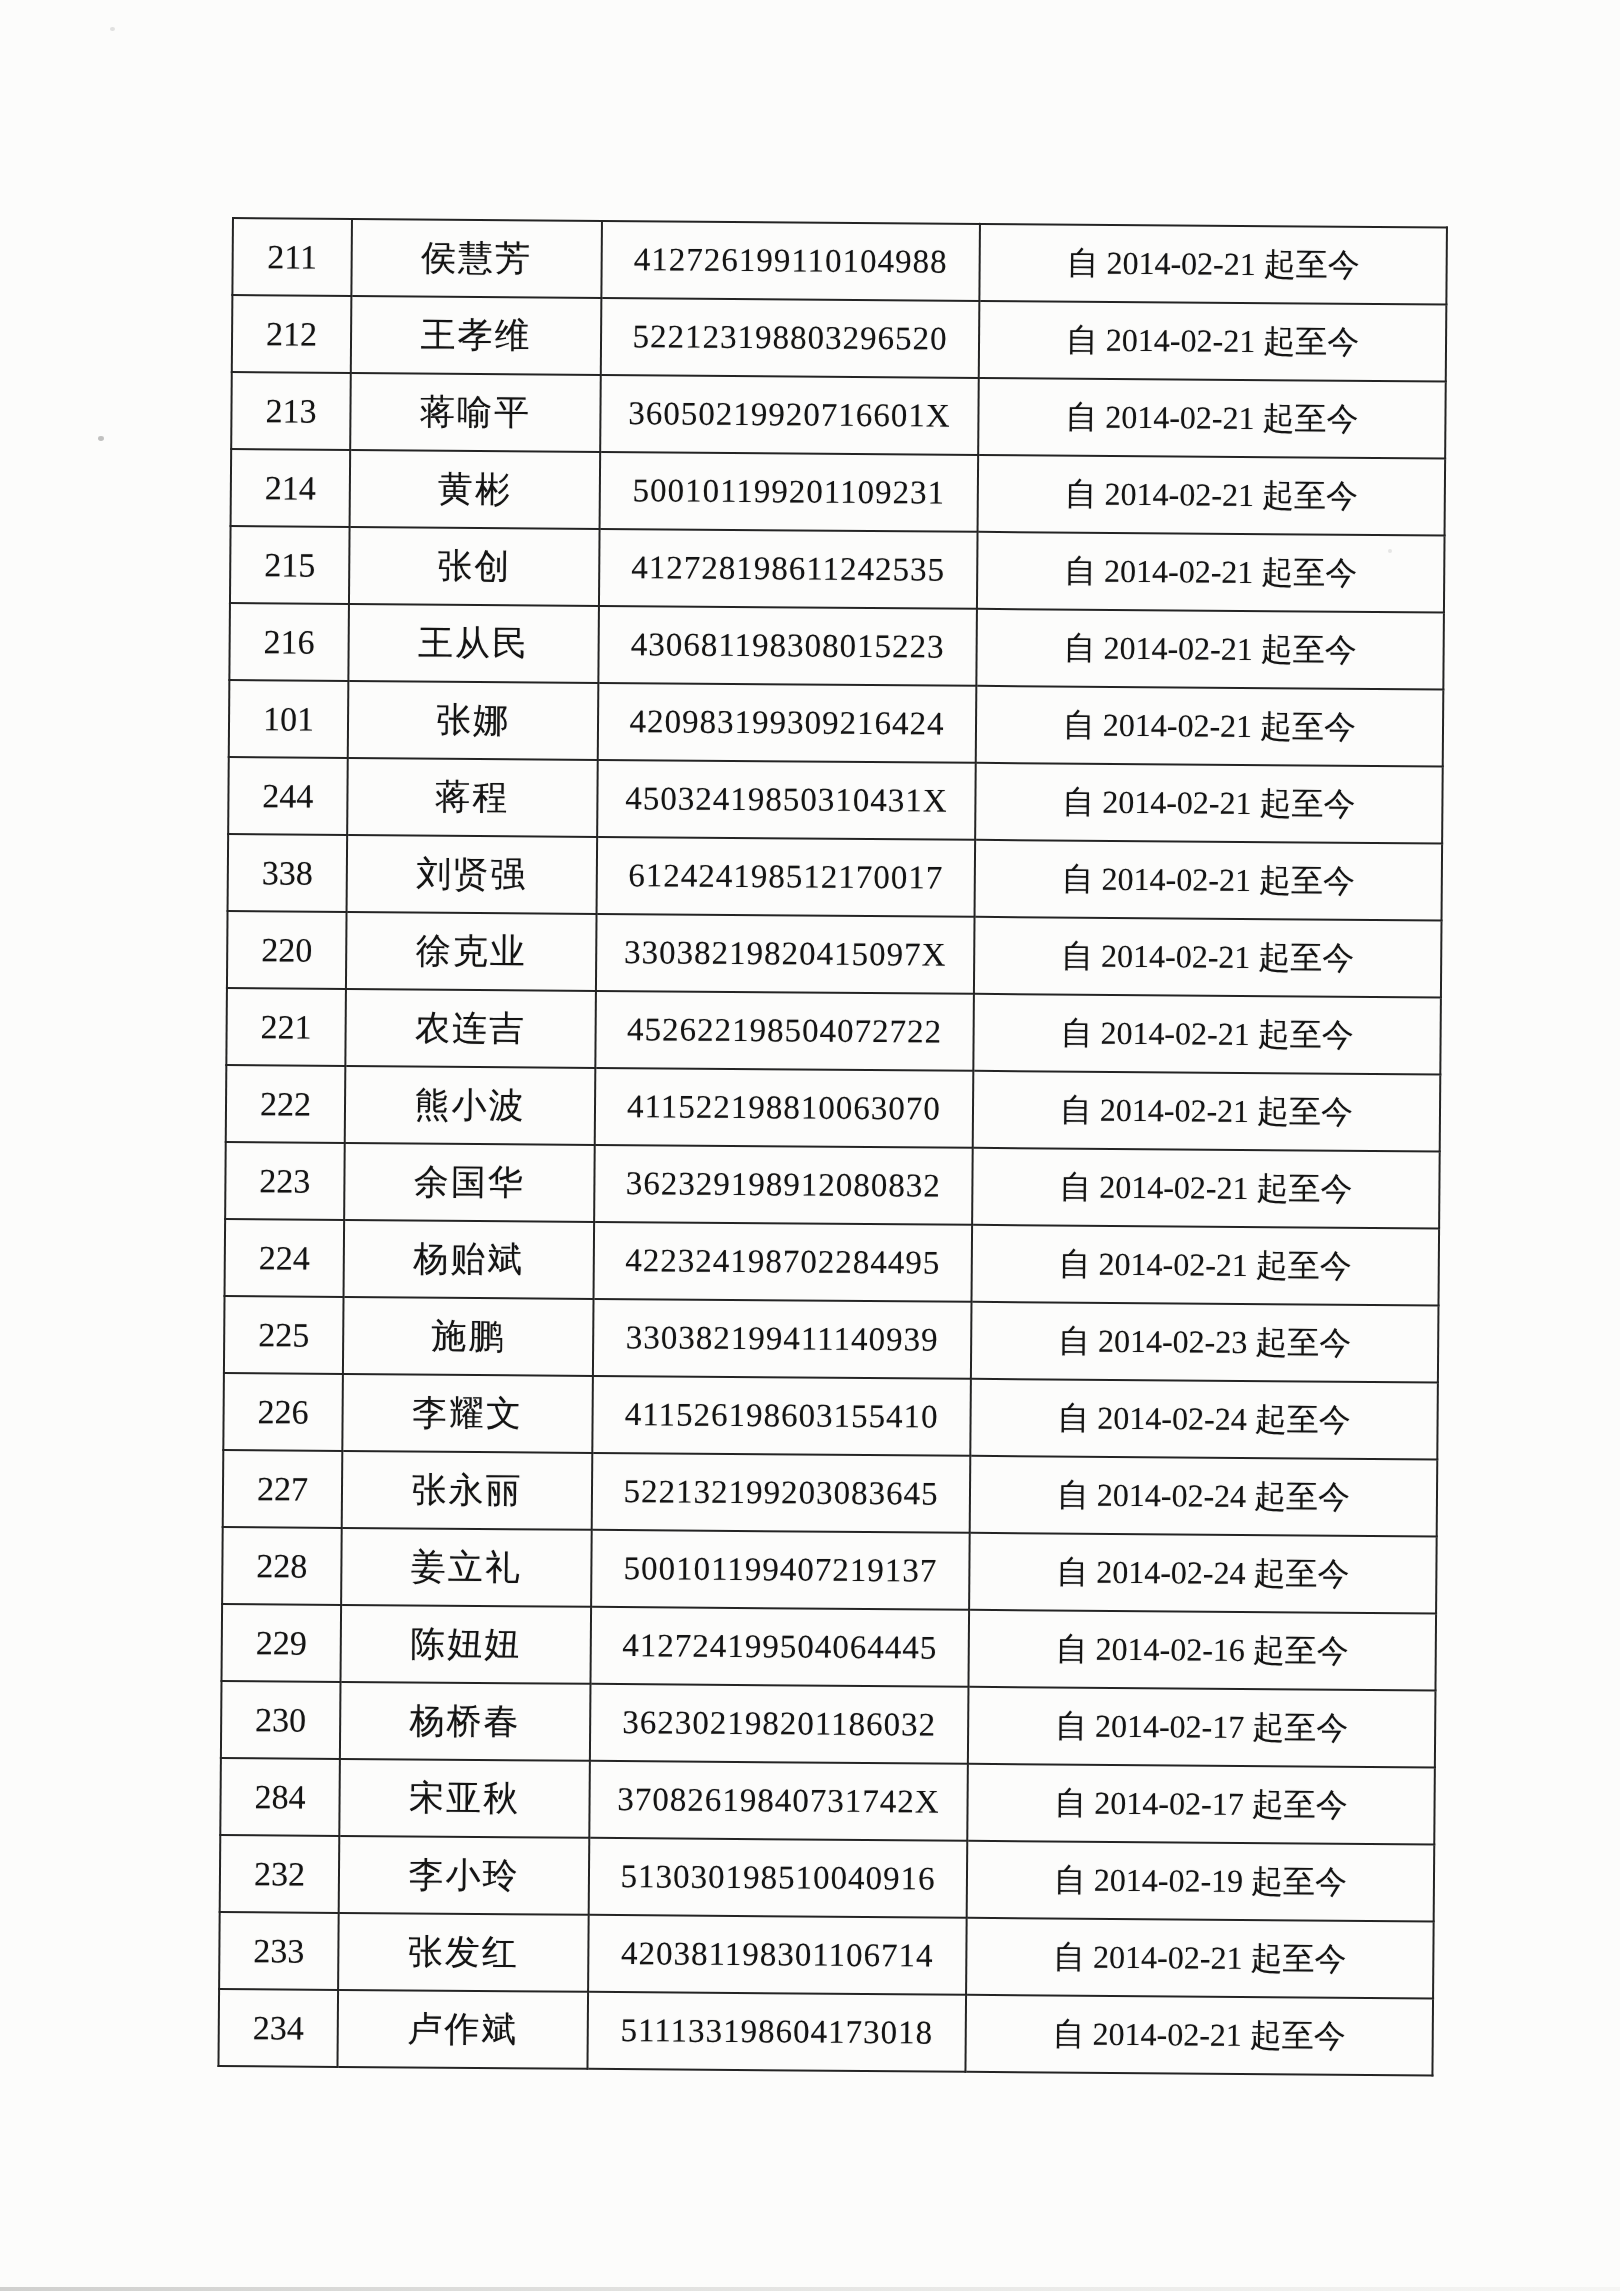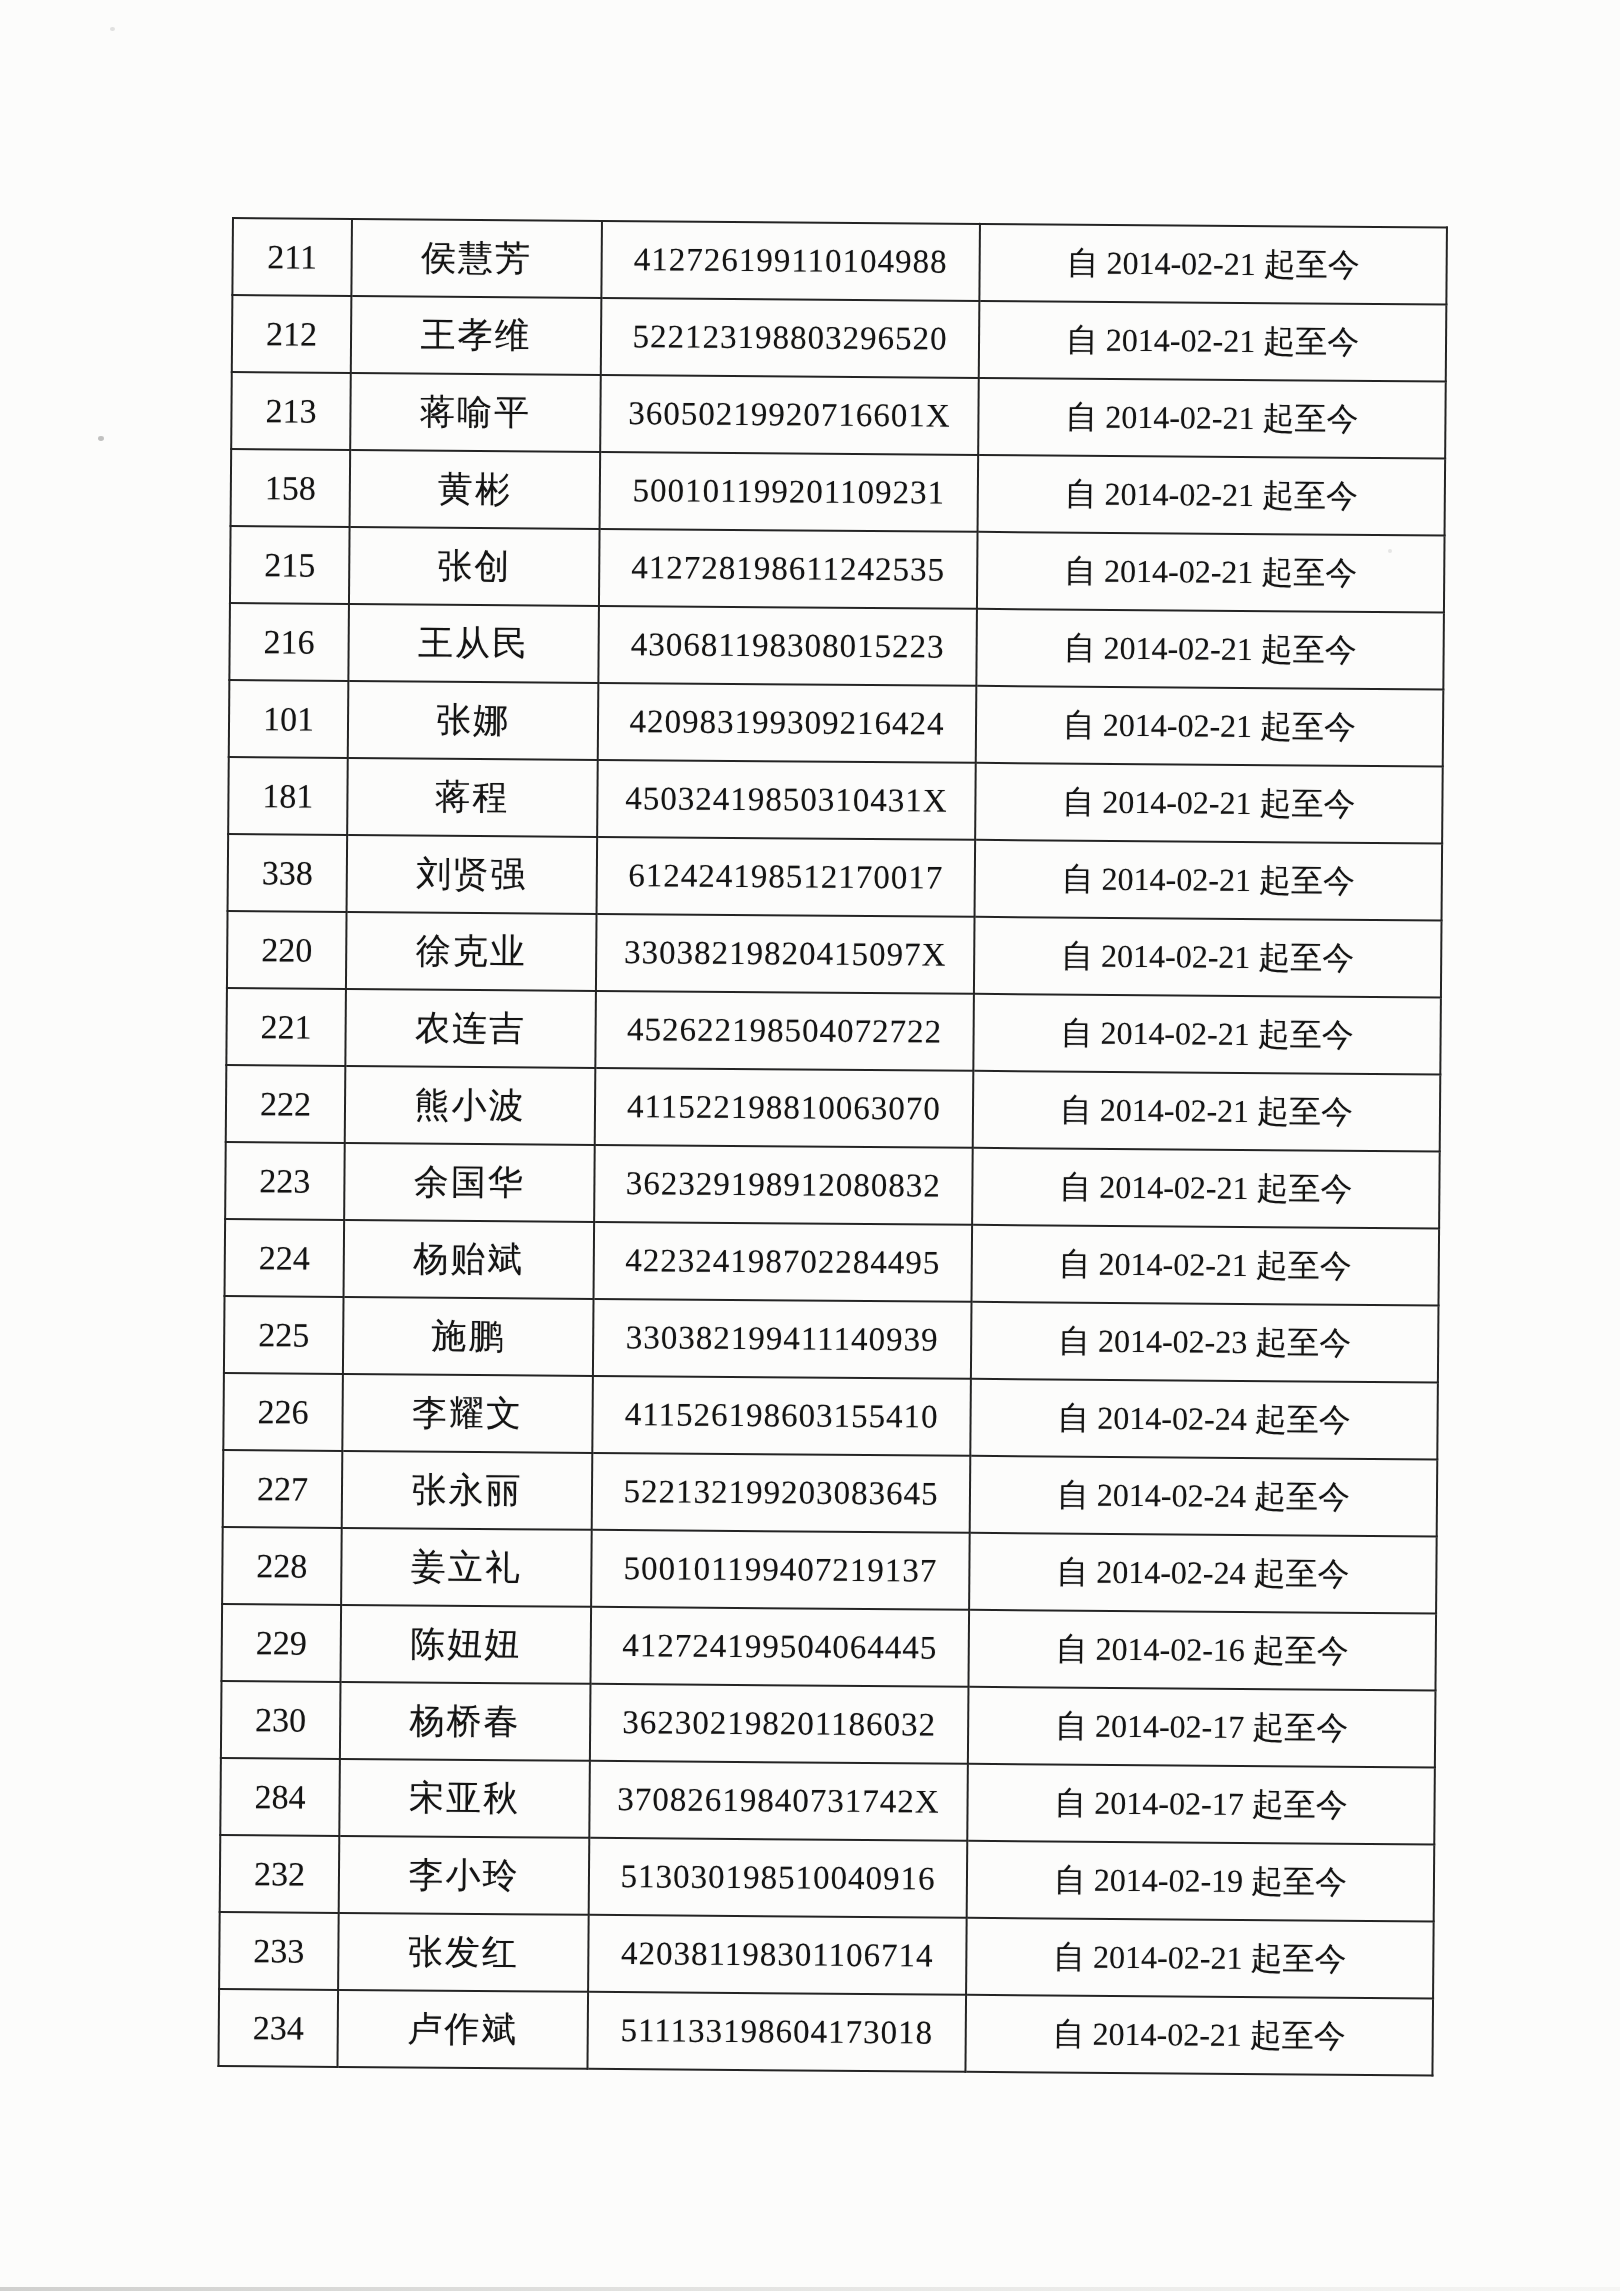--- a/index.html
+++ b/index.html
@@ -74,21 +74,21 @@
             <td class="c2">522123198803296520</td>
             <td class="c3">自 2014-02-21 起至今</td>
           </tr>
           <tr>
             <td class="c0">213</td>
             <td class="c1">蒋喻平</td>
             <td class="c2">36050219920716601X</td>
             <td class="c3">自 2014-02-21 起至今</td>
           </tr>
           <tr>
-            <td class="c0">158</td>
+            <td class="c0">214</td>
             <td class="c1">黄彬</td>
             <td class="c2">500101199201109231</td>
             <td class="c3">自 2014-02-21 起至今</td>
           </tr>
           <tr>
             <td class="c0">215</td>
             <td class="c1">张创</td>
             <td class="c2">412728198611242535</td>
             <td class="c3">自 2014-02-21 起至今</td>
           </tr>
@@ -98,21 +98,21 @@
             <td class="c2">430681198308015223</td>
             <td class="c3">自 2014-02-21 起至今</td>
           </tr>
           <tr>
             <td class="c0">101</td>
             <td class="c1">张娜</td>
             <td class="c2">420983199309216424</td>
             <td class="c3">自 2014-02-21 起至今</td>
           </tr>
           <tr>
-            <td class="c0">181</td>
+            <td class="c0">244</td>
             <td class="c1">蒋程</td>
             <td class="c2">45032419850310431X</td>
             <td class="c3">自 2014-02-21 起至今</td>
           </tr>
           <tr>
             <td class="c0">338</td>
             <td class="c1">刘贤强</td>
             <td class="c2">612424198512170017</td>
             <td class="c3">自 2014-02-21 起至今</td>
           </tr>

